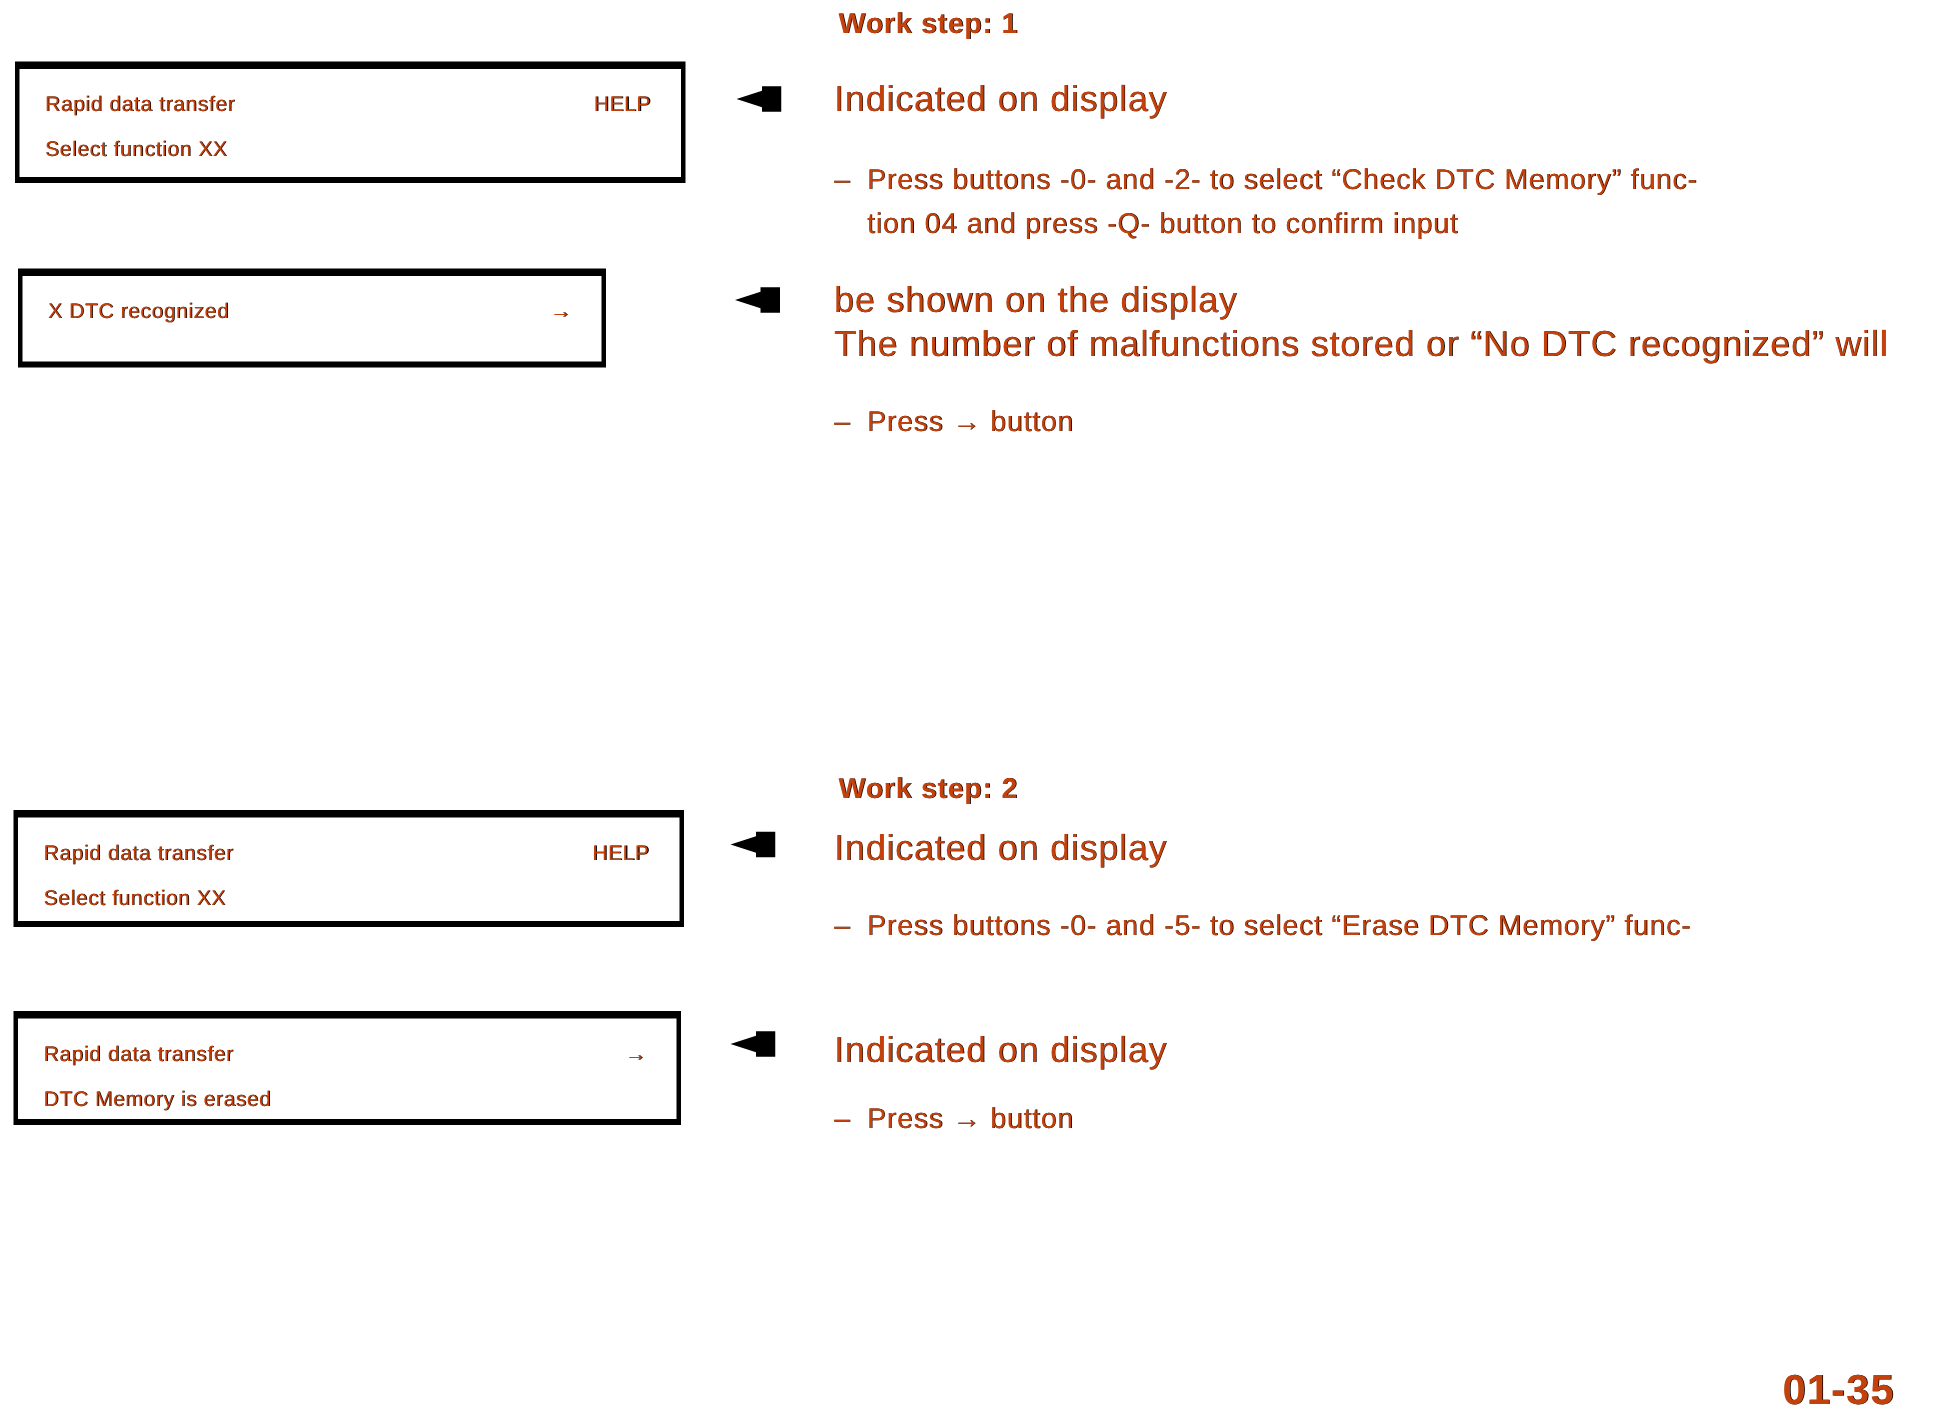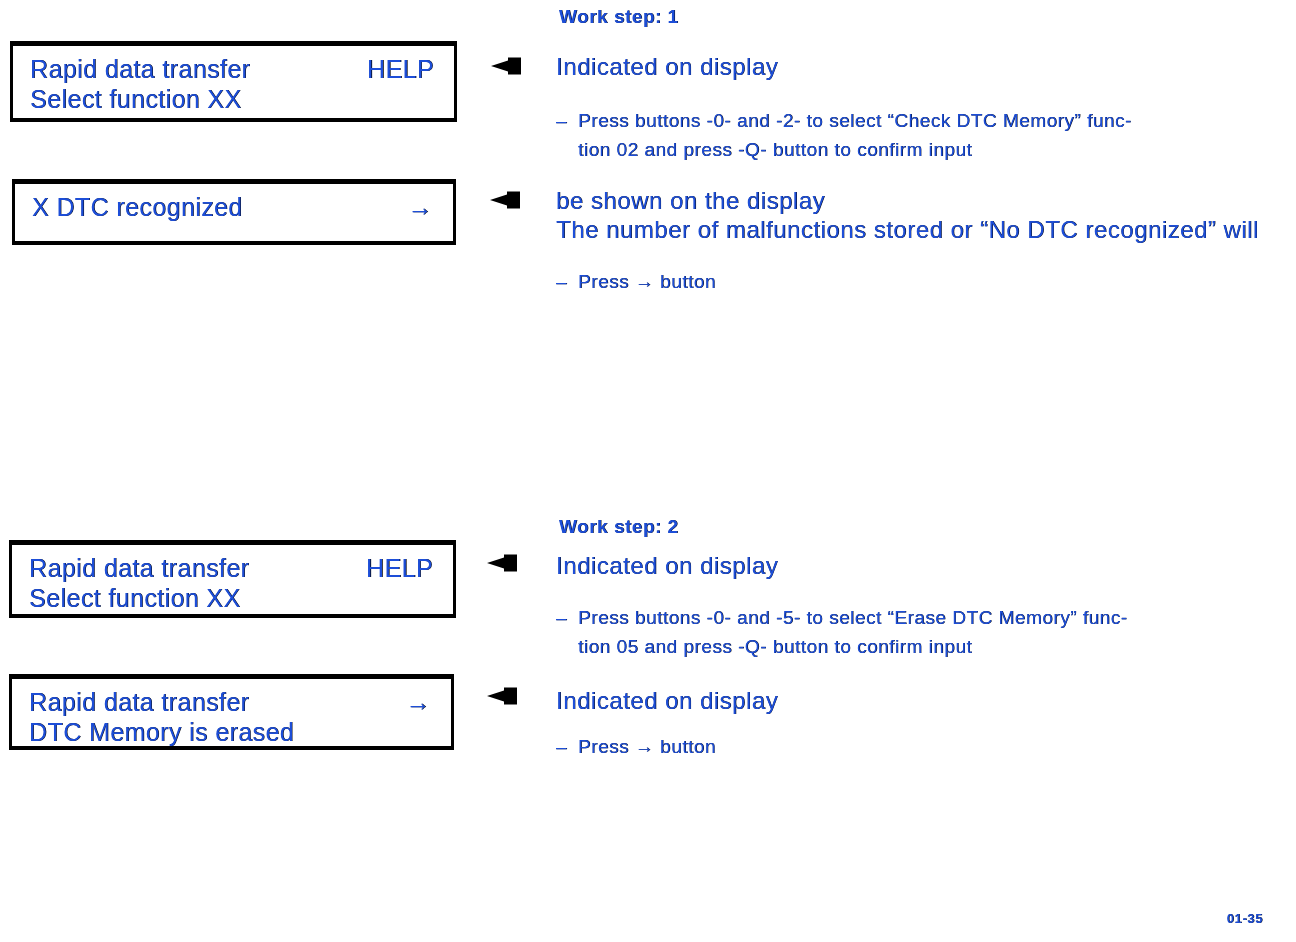--- a/index.html
+++ b/index.html
@@ -3,49 +3,49 @@
 <meta charset="utf-8">
 <style>
   html, body { margin: 0; padding: 0; }
   body { background: #ffffff; }
 
   #page {
     position: relative;
     width: 1296px;
     height: 942px;
     background: #ffffff;
-    color: #1d4ed8;
+    color: #c2410c;
     font-family: "Liberation Sans", "DejaVu Sans", sans-serif;
     overflow: hidden;
   }
 
   
   .display-box {
     position: absolute;
     box-sizing: border-box;
     border: 3px solid #000;
     border-top-width: 5px;
     border-bottom-width: 4px;
     padding: 8px 20px 0 17px;
     background: #fff;
   }
   .display-row {
     display: flex;
     justify-content: space-between;
     align-items: baseline;
-    font-size: 25px;
+    font-size: 14px;
     line-height: 30px;
     letter-spacing: 0.4px;
     white-space: nowrap;
     text-shadow: 0.5px 0 #000;
   }
   .display-row .right-slot { text-shadow: 0.7px 0 #000; }
 
   #box1 { left: 10px; top: 41px;  width: 447px; height: 81px; }
-  #box2 { left: 12px; top: 179px; width: 444px; height: 66px; }
+  #box2 { left: 12px; top: 179px; width: 392px; height: 66px; }
   #box3 { left: 9px;  top: 540px; width: 447px; height: 78px; }
   #box4 { left: 9px;  top: 674px; width: 445px; height: 76px; }
 
   
   .pointer {
     position: absolute;
     width: 30px;
     height: 18px;
   }
   #ptr1 { left: 491px; top: 57px;  }
@@ -94,21 +94,21 @@
   #act1 { top: 106px; }
   #act2 { top: 267px; }
   #act3 { top: 603px; }
   #act4 { top: 732px; }
 
   
   #pagenum {
     position: absolute;
     right: 33px;
     top: 911px;
-    font-size: 13px;
+    font-size: 28px;
     font-weight: bold;
     letter-spacing: 0.6px;
     text-shadow: 0.5px 0 #000;
   }
 </style>
 </head>
 <body>
 
 <div id="page">
 
@@ -127,21 +127,21 @@
   <svg id="ptr1" class="pointer" viewBox="0 0 30 18">
     <path d="M0 9 L17 3.5 L17 0.5 L30 0.5 L30 17.5 L17 17.5 L17 14.5 Z" fill="#000"></path>
   </svg>
 
   <div id="note1" class="para">Indicated on display</div>
 
   <div id="act1" class="bullet">
     <span class="dash">–</span>
     <span class="btext">
       <span style="display:block">Press buttons -0- and -2- to select “Check DTC Memory” func-</span>
-      <span style="display:block">tion 02 and press -Q- button to confirm input</span>
+      <span style="display:block">tion 04 and press -Q- button to confirm input</span>
     </span>
   </div>
 
   <div id="box2" class="display-box">
     <div class="display-row">
       <span>X DTC recognized</span>
       <span class="right-slot">→</span>
     </div>
   </div>
 
@@ -174,21 +174,20 @@
   <svg id="ptr3" class="pointer" viewBox="0 0 30 18">
     <path d="M0 9 L17 3.5 L17 0.5 L30 0.5 L30 17.5 L17 17.5 L17 14.5 Z" fill="#000"></path>
   </svg>
 
   <div id="note3" class="para">Indicated on display</div>
 
   <div id="act3" class="bullet">
     <span class="dash">–</span>
     <span class="btext">
       <span style="display:block">Press buttons -0- and -5- to select “Erase DTC Memory” func-</span>
-      <span style="display:block">tion 05 and press -Q- button to confirm input</span>
     </span>
   </div>
 
   <div id="box4" class="display-box">
     <div class="display-row">
       <span>Rapid data transfer</span>
       <span class="right-slot">→</span>
     </div>
     <div class="display-row">
       <span>DTC Memory is erased</span>

